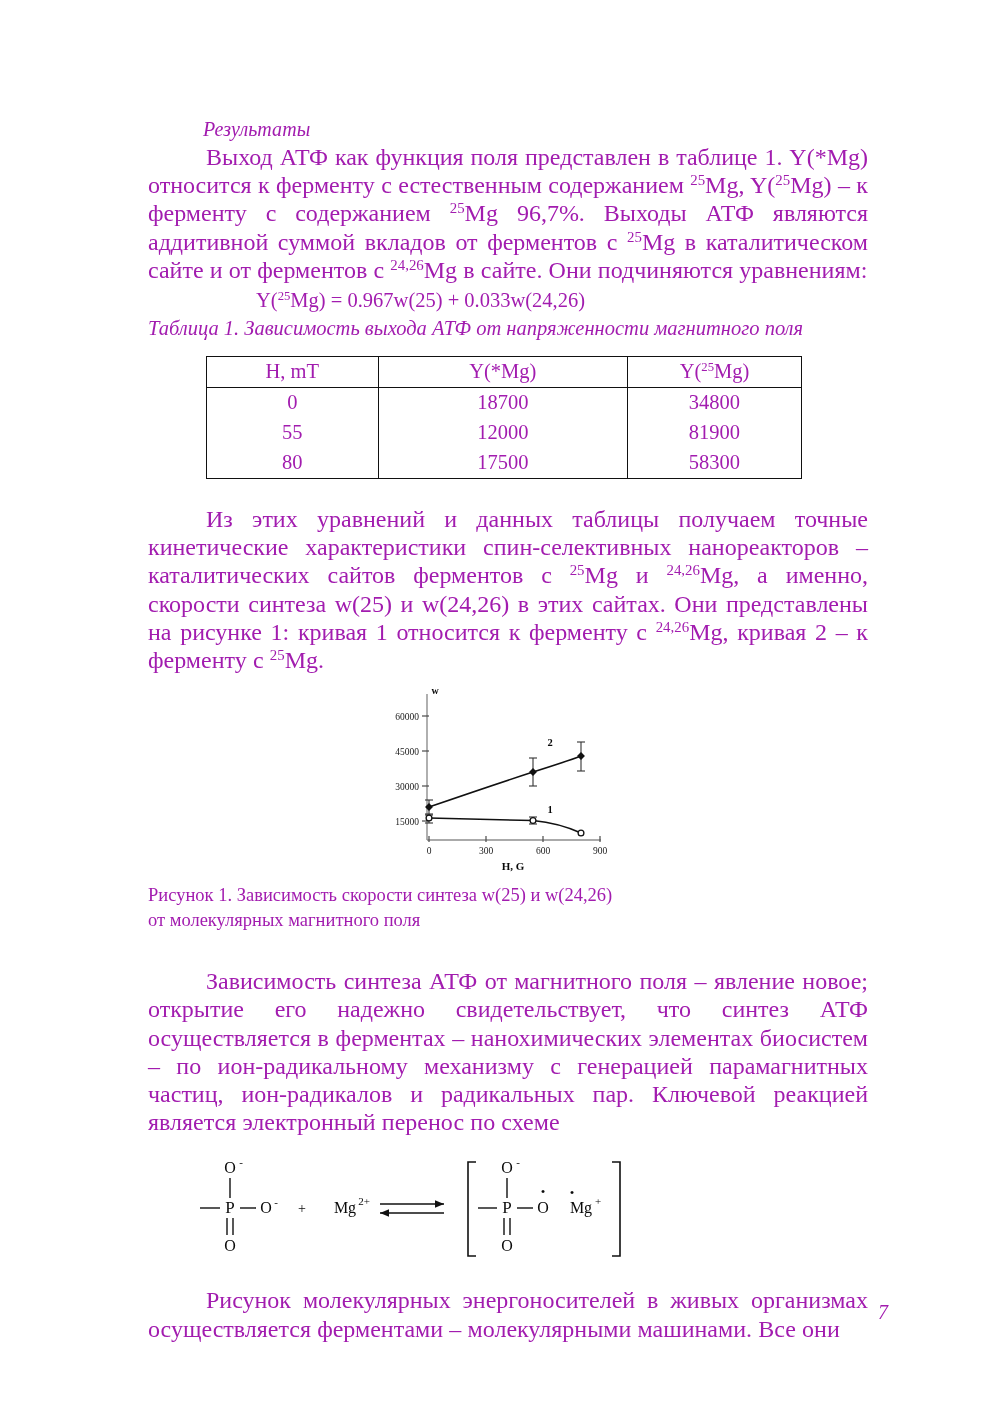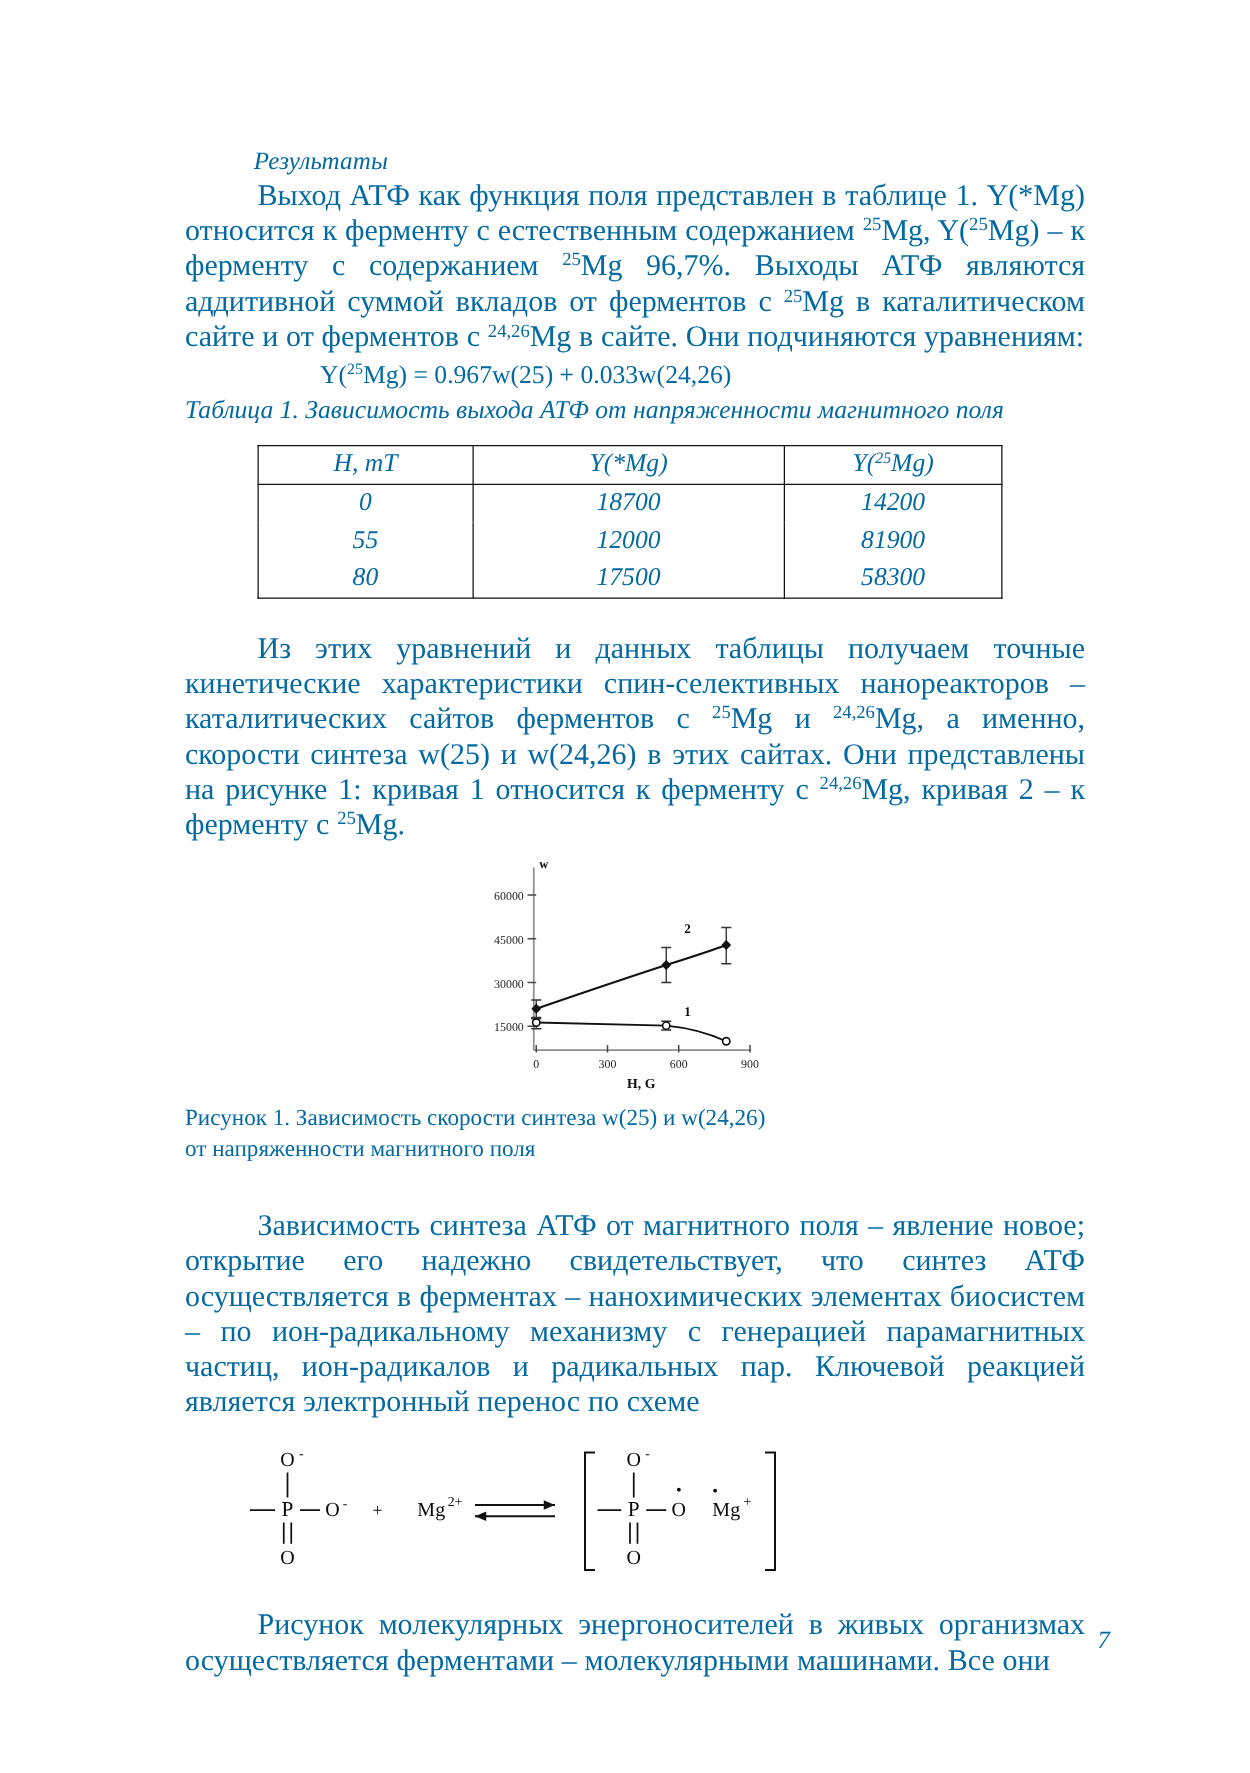--- a/index.html
+++ b/index.html
@@ -6,21 +6,21 @@
     margin: 0;
     padding: 0;
     background: #ffffff;
   }
   .page {
     position: relative;
     width: 1000px;
     height: 1418px;
     background: #ffffff;
     font-family: "Liberation Serif", "DejaVu Serif", serif;
-    color: #0369a1;
+    color: #a21caf;
     overflow: hidden;
   }
   .content {
     position: absolute;
     left: 148px;
     top: 118px;
     width: 720px;
   }
   .section-heading {
     font-style: italic;
@@ -55,21 +55,20 @@
     font-size: 20.5px;
     margin: 1px 0 15px 0;
     line-height: 26px;
     font-style: italic;
   }
   table.data-table {
     border-collapse: collapse;
     margin: 5px 0 0 58px;
     width: 596px;
     font-size: 20.5px;
-    font-style: italic;
   }
   table.data-table td, table.data-table th {
     border: 1.4px solid #111;
     text-align: center;
     font-weight: normal;
     padding: 1px 0 3px 0;
     height: 26px;
   }
   table.data-table thead th {
     border-bottom: 1.4px solid #111;
@@ -136,21 +135,21 @@
         <tr>
           <th class="col-h">H, mT</th>
           <th class="col-a">Y(*Mg)</th>
           <th class="col-b"><span>Y(</span><sup class="iso">25</sup><span>Mg)</span></th>
         </tr>
       </thead>
       <tbody>
         <tr>
           <td class="col-h">0</td>
           <td class="col-a">18700</td>
-          <td class="col-b">14200</td>
+          <td class="col-b">34800</td>
         </tr>
         <tr>
           <td class="col-h">55</td>
           <td class="col-a">12000</td>
           <td class="col-b">81900</td>
         </tr>
         <tr>
           <td class="col-h">80</td>
           <td class="col-a">17500</td>
           <td class="col-b">58300</td>
@@ -215,21 +214,21 @@
         <line x1="146" y1="142" x2="154" y2="142" stroke="#333" stroke-width="1.1"></line>
         <circle cx="46" cy="136" r="2.9" fill="#ffffff" stroke="#111" stroke-width="1.3"></circle>
         <circle cx="150" cy="138.5" r="2.9" fill="#ffffff" stroke="#111" stroke-width="1.3"></circle>
         <circle cx="198" cy="151" r="2.9" fill="#ffffff" stroke="#111" stroke-width="1.3"></circle>
         <text x="167" y="131" text-anchor="middle" font-family="'Liberation Serif', serif" font-size="10.5" font-weight="bold" fill="#0a0a0a">1</text>
       </svg>
     </div>
 
     <div class="figure-caption">
       <div>Рисунок 1. Зависимость скорости синтеза w(25) и w(24,26)</div>
-      <div>от напряженности магнитного поля</div>
+      <div>от молекулярных магнитного поля</div>
     </div>
 
     <div class="gap-lg"></div>
 
     <p class="body-par">Зависимость синтеза АТФ от магнитного поля – явление новое; открытие его надежно свидетельствует, что синтез АТФ осуществляется в ферментах – нанохимических элементах биосистем – по ион-радикальному механизму с генерацией парамагнитных частиц, ион-радикалов и радикальных пар. Ключевой реакцией является электронный перенос по схеме</p>
 
     <div class="scheme-wrap">
       <svg width="470" height="118" viewBox="0 0 470 118">
 
         <text x="48" y="23" text-anchor="middle" font-family="'Liberation Serif', serif" font-size="16" fill="#0a0a0a">O</text>

